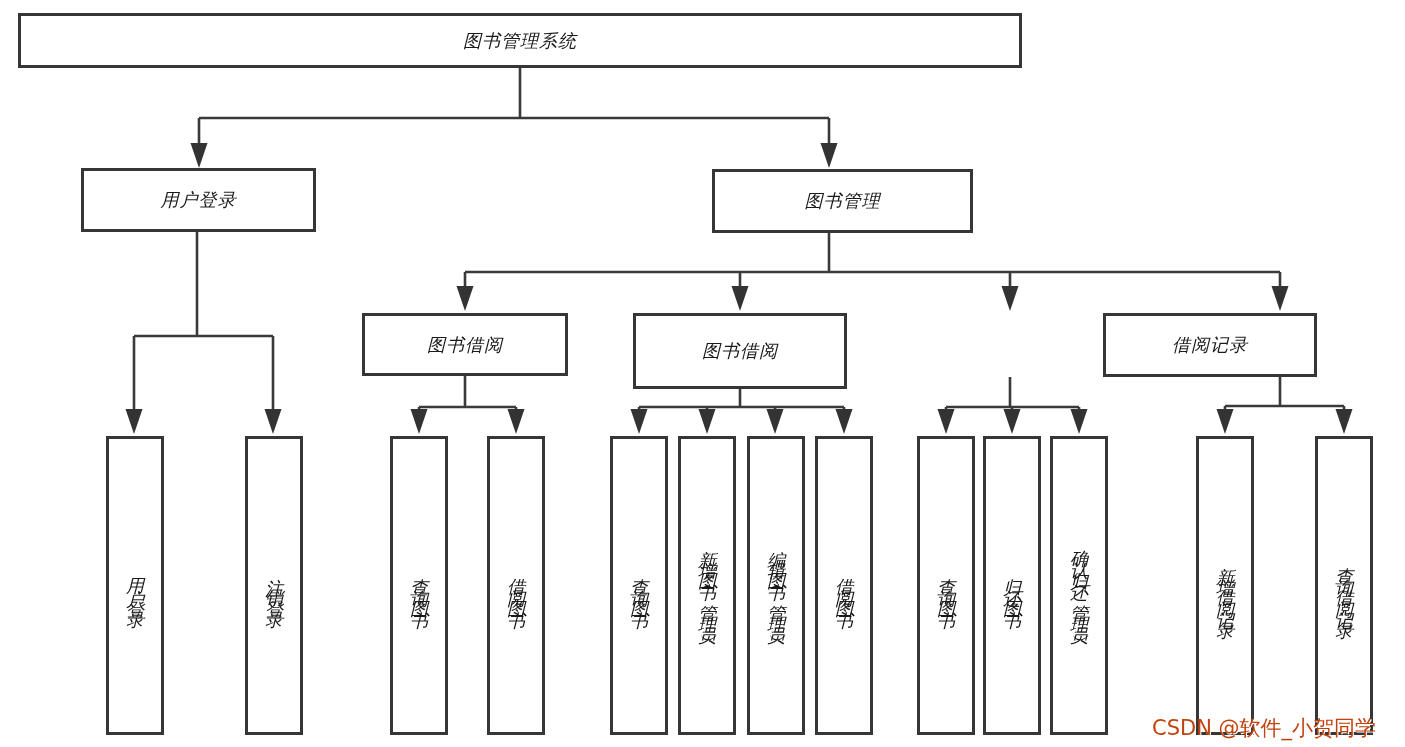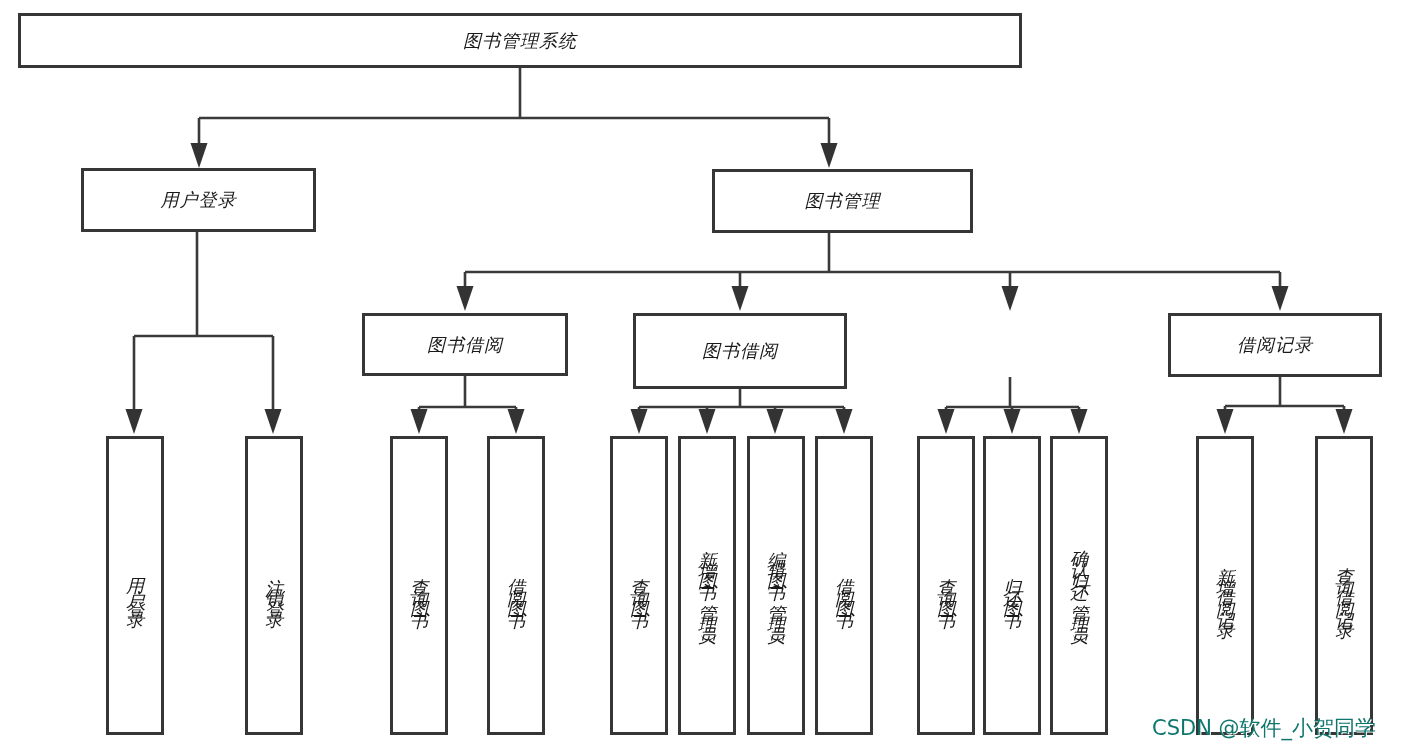--- a/index.html
+++ b/index.html
@@ -36,21 +36,21 @@
   #connectors{
     position:absolute;left:0;top:0;
     pointer-events:none;
   }
   #connectors path{stroke:#3a3a3a;stroke-width:2.6;fill:none;}
   #connectors polygon{fill:#333333;stroke:none;}
   #watermark{
     position:absolute;
     left:1152px;top:714px;
     font-size:21px;
-    color:#0f766e;
+    color:#c2410c;
     text-shadow:1px 1px 0 #ffffff;
     white-space:nowrap;
     z-index:5;
   }
 </style>
 </head>
 <body>
 
 <div id="canvas">
 
@@ -107,21 +107,21 @@
   <div class="box h" style="left:712px;top:169px;width:261px;height:64px">
     <span>图书管理</span>
   </div>
 
   <div class="box h" style="left:362px;top:313px;width:206px;height:63px">
     <span>图书借阅</span>
   </div>
   <div class="box h" style="left:633px;top:313px;width:214px;height:76px">
     <span>图书借阅</span>
   </div>
-  <div class="box h" style="left:1168px;top:313px;width:214px;height:64px">
+  <div class="box h" style="left:1103px;top:313px;width:214px;height:64px">
     <span>借阅记录</span>
   </div>
 
   <div class="box v" style="left:106px;top:436px">
     <span>用户登录</span>
   </div>
   <div class="box v" style="left:245px;top:436px">
     <span>注销登录</span>
   </div>
 

